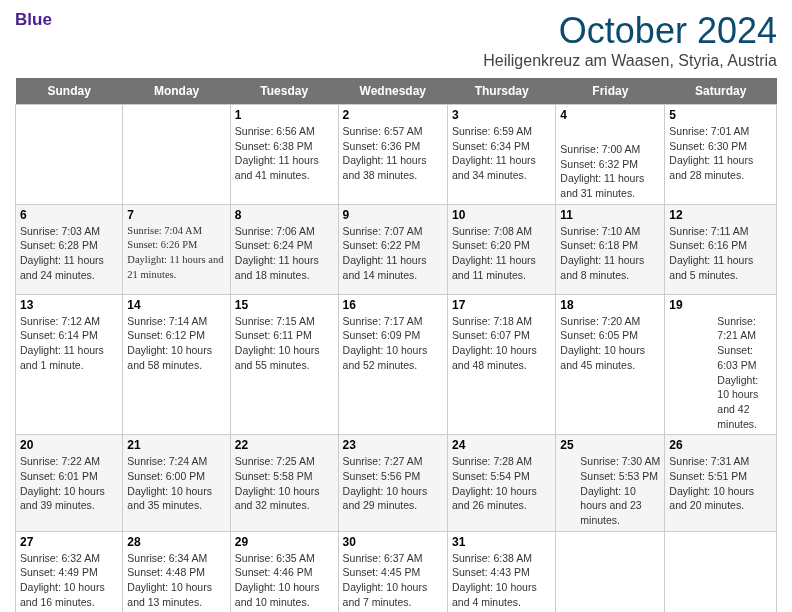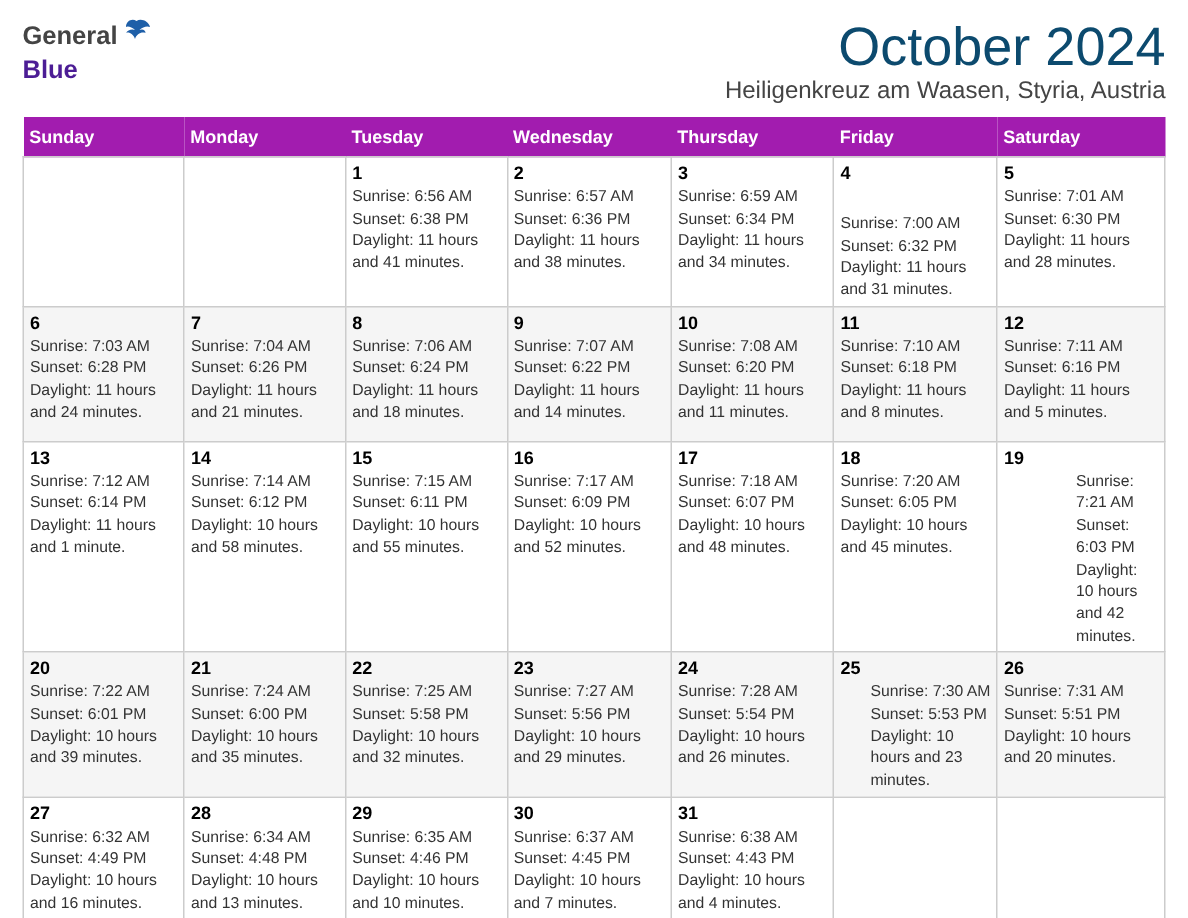--- a/index.html
+++ b/index.html
@@ -32,24 +32,24 @@
     .location-title {
       font-size: 16px;
       color: #444;
     }
     .calendar {
       width: 100%;
       border-collapse: collapse;
       font-size: 11px;
     }
     .calendar thead tr th {
-      background-color: #a21caf;
+      background-color: #737373;
       color: #fff;
       padding: 6px 4px;
-      text-align: left;
+      text-align: center;
       font-size: 12px;
       font-weight: bold;
     }
     .calendar tbody tr td {
       border: 1px solid #ccc;
       vertical-align: top;
       padding: 3px 4px;
       height: 90px;
       width: 113px;
     }
@@ -81,28 +81,20 @@
     .logo-bird {
       display: inline-block;
       margin-left: 2px;
     }
   </style>
 </head>
 <body>
 
 <div class="header-area">
   <div class="logo">
-    <div class="logo-wrapper">
-      <span class="logo-text-general">General</span>
-      <span class="logo-bird">
-        <svg width="22" height="22" viewBox="0 0 22 22">
-          <path d="M11 4 C14 2, 19 4, 20 8 C18 7, 15 8, 13 10 C15 9, 17 10, 17 12 C14 11, 11 13, 10 16 C9 13, 6 11, 4 12 C5 10, 8 9, 10 10 C8 8, 5 7, 4 8 C4 4, 8 2, 11 4Z" fill="#1e5fa8"></path>
-        </svg>
-      </span>
-    </div>
     <span class="logo-text-blue">Blue</span>
   </div>
   <div class="title-area">
     <div class="month-title">October 2024</div>
     <div class="location-title">Heiligenkreuz am Waasen, Styria, Austria</div>
   </div>
 </div>
 
 <table class="calendar">
   <thead>
@@ -153,21 +145,21 @@
       </tr>
       <tr>
         <td>
           <div class="day-number">6</div>
           <div class="day-info" style="white-space: pre-line;">Sunrise: 7:03 AM
 Sunset: 6:28 PM
 Daylight: 11 hours and 24 minutes.</div>
         </td>
         <td>
           <div class="day-number">7</div>
-          <div class="day-info" style="white-space: pre-line;">Sunrise: 7:04 AM
+          <div class="day-info" style="white-space: pre-line; font-family: Liberation Serif, serif;">Sunrise: 7:04 AM
 Sunset: 6:26 PM
 Daylight: 11 hours and 21 minutes.</div>
         </td>
         <td>
           <div class="day-number">8</div>
           <div class="day-info" style="white-space: pre-line;">Sunrise: 7:06 AM
 Sunset: 6:24 PM
 Daylight: 11 hours and 18 minutes.</div>
         </td>
         <td>

